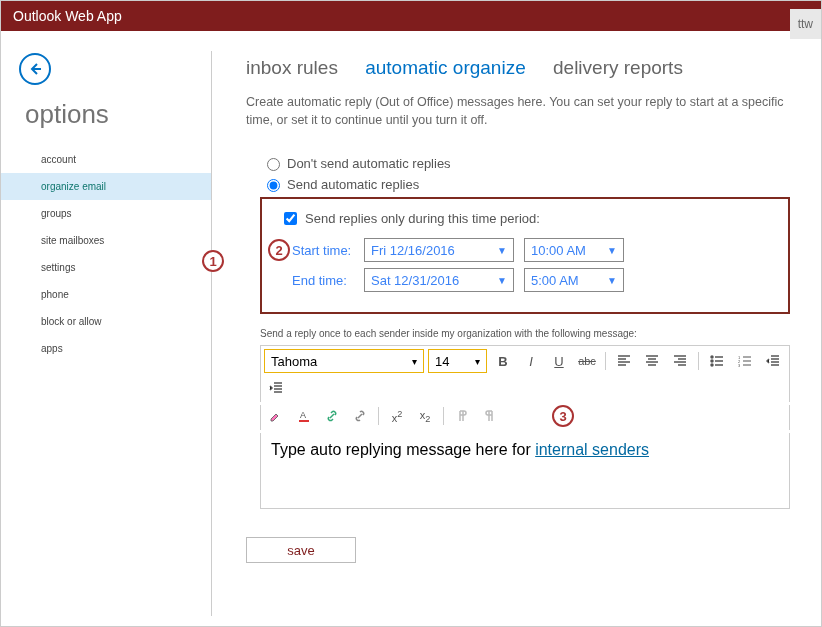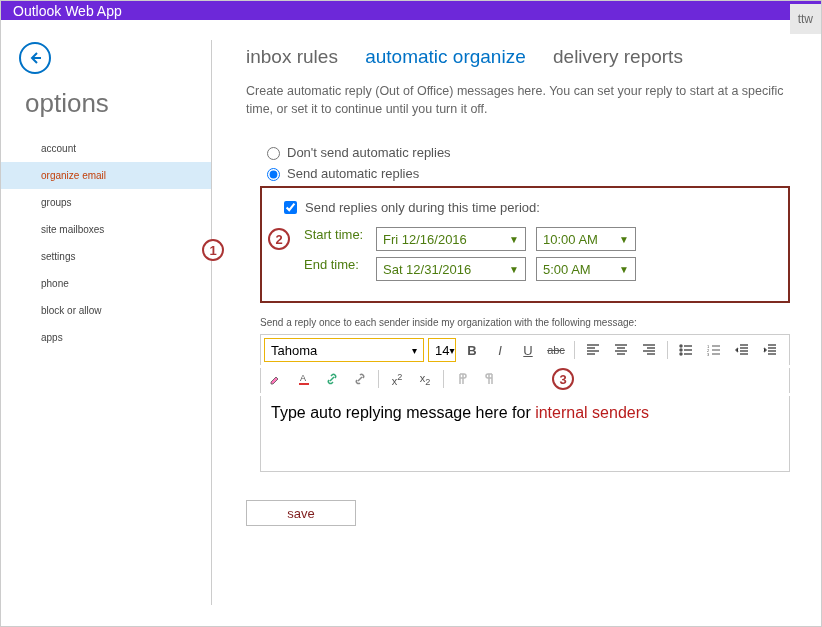--- a/index.html
+++ b/index.html
@@ -1,57 +1,57 @@
 <!DOCTYPE html>
 <html><head>
 <meta charset="utf-8">
 <style>
   * { box-sizing: border-box; }
   html, body { margin:0; padding:0; font-family: "Segoe UI", Arial, sans-serif; }
   body { width:822px; height:627px; overflow:hidden; background:#fff; border:1px solid #ccc; position:relative;}
-  .titlebar { height:19px; background:#6d28d9; color:#fff; display:flex; align-items:center; padding:0 12px; font-size:14px; }
+  .titlebar { height:30px; background:#7f1d1d; color:#fff; display:flex; align-items:center; padding:0 12px; font-size:14px; }
   .titlebar .tab-right { margin-left:auto; background:#e8e8e8; color:#666; padding:4px 8px; font-size:12px; position:relative; right:-12px; top:8px; height:30px; display:flex; align-items:center;}
   .body { display:flex; height:calc(100% - 30px); }
   .leftcol { width:210px; padding:16px 0 0 0; }
   .backbtn { width:32px; height:32px; border:2px solid #0072c6; border-radius:50%; margin:6px 0 10px 18px; display:flex; align-items:center; justify-content:center; cursor:pointer; }
   .backbtn svg { stroke:#0072c6; }
   .options-hdr { color:#737373; font-size:26px; font-weight:300; padding:4px 0 10px 24px; }
   .sidebar { padding-top:6px; }
   .sidebar-item { padding:8px 0 8px 40px; font-size:10px; color:#444; cursor:pointer; }
-  .sidebar-item.active { background:#d7ebf9; color:#c2410c; }
+  .sidebar-item.active { background:#d7ebf9; color:#0f766e; }
   .divider { width:1px; background:#ccc; margin:20px 0 10px 0; }
   .main { flex:1; padding:26px 0 0 34px; position:relative; }
   .tabs { font-size:19px; font-weight:300; color:#666; margin-bottom:14px; }
   .tabs span { margin-right:22px; cursor:pointer; }
   .tabs .active { color:#0072c6; }
   .intro { font-size:12.5px; color:#666; line-height:1.45; max-width:540px; margin-bottom:26px; }
   .radio-row { font-size:13px; color:#555; margin:5px 0 5px 16px; display:flex; align-items:center; }
   .radio-row input { margin-right:7px; }
   .callout { position:absolute; width:22px; height:22px; border:2px solid #a33; border-radius:50%; background:#fff; display:flex; align-items:center; justify-content:center; font-size:13px; color:#a33; font-weight:600; }
   .time-box { border:2px solid #7e2a20; margin:4px 0 14px 14px; padding:10px 18px 14px 18px; width:530px; position:relative; }
   .chk-row { font-size:13px; color:#555; display:flex; align-items:center; margin-bottom:10px; }
   .chk-row input { margin-right:8px; }
-  .time-row { display:flex; align-items:flex-start; margin:6px 0 6px 24px; font-size:13px; color:#4d7c0f; }
+  .time-row { display:flex; align-items:center; margin:6px 0 6px 12px; font-size:13px; color:#3b82f6; }
   .time-row .lbl { width:72px; }
   .sel { border:1px solid #888; height:24px; background:#fff; display:flex; align-items:center; justify-content:space-between; padding:0 6px; font-size:13px; margin-right:10px; cursor:pointer; }
   .sel.date { width:150px; }
   .sel.time { width:100px; }
   .caret { font-size:10px; }
   .desc2 { font-size:10px; color:#555; margin:8px 0 6px 14px; }
   .editor { margin-left:14px; width:530px; }
   .toolbar-row { display:flex; align-items:center; gap:4px; margin-bottom:3px; flex-wrap:wrap; }
   .tb-sel { border:1px solid #eab308; height:24px; background:#fff; display:flex; align-items:center; justify-content:space-between; padding:0 6px; font-size:13px; cursor:pointer; }
   .tb-sel.font { width:160px; }
-  .tb-sel.size { width:28px; }
+  .tb-sel.size { width:59px; }
   .tb-btn { width:24px; height:22px; border:1px solid transparent; display:flex; align-items:center; justify-content:center; font-size:13px; color:#555; cursor:pointer; }
   .tb-sep { width:1px; height:18px; background:#ccc; margin:0 2px; }
   .tb-btn svg { width:14px; height:14px; }
   .editor-body { border:1px solid #ccc; border-top:none; min-height:76px; padding:8px 10px; font-size:16px; font-family:Tahoma, sans-serif; }
   .editor-wrap { border-top:1px solid #ccc; }
-  .editor-body .red { color:#b91c1c; }
+  .editor-body .red { color:#0369a1;text-decoration:underline; }
   .savebtn { margin:28px 0 0 0; border:1px solid #bbb; background:#fff; width:110px; height:26px; font-size:13px; color:#7f1d1d; cursor:pointer; display:flex; align-items:center; justify-content:center; }
   .strike { text-decoration:line-through; }
   .tb-btn.small{font-size:11px}
 </style>
 </head>
 <body>
 
 <div class="titlebar">
   <span>Outlook Web App</span>
   <span class="tab-right">ttw</span>

